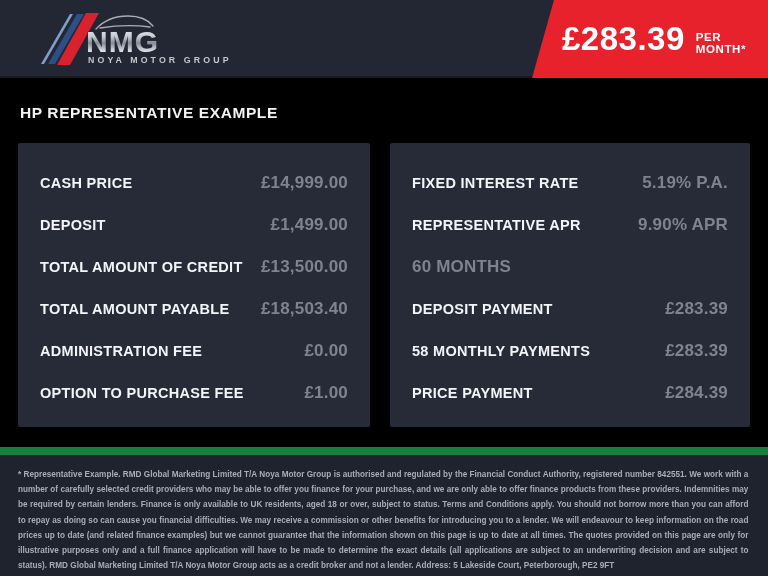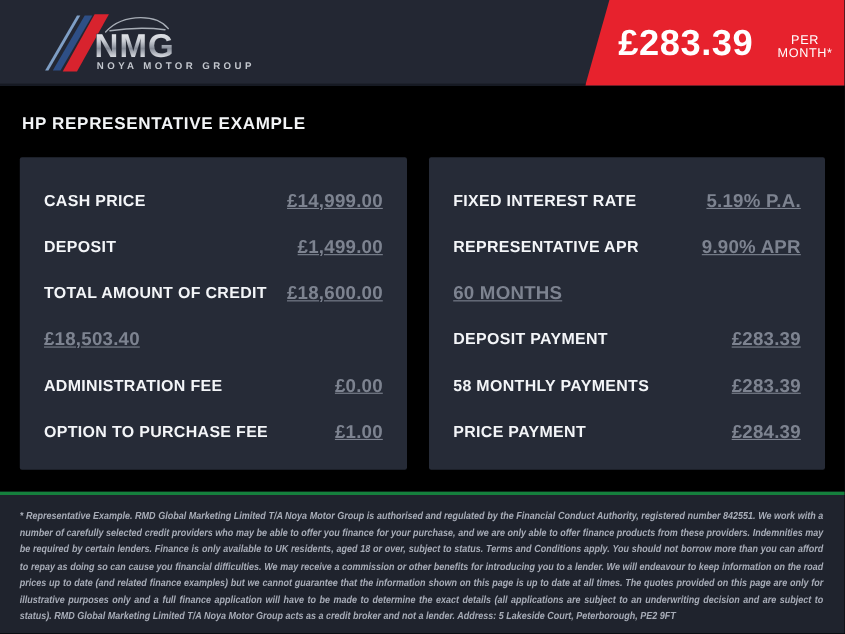--- a/index.html
+++ b/index.html
@@ -16,21 +16,21 @@
   }
   .logo-svg { position:absolute; top:0; left:0; width:260px; height:78px; }
   .price-banner {
     position:absolute; top:0; right:0; width:236px; height:78px;
     background:#e7222d;
     clip-path:polygon(22px 0, 100% 0, 100% 100%, 0 100%);
     display:flex; align-items:center; justify-content:flex-start;
     padding-left:30px; gap:11px; color:#ffffff;
   }
   .price-amount { font-size:33px; font-weight:bold; letter-spacing:.5px; }
-  .price-period { font-size:11.5px; font-weight:normal; letter-spacing:.6px; margin-top:7px;text-align:center; }
+  .price-period { font-size:11.5px; font-weight:bold; letter-spacing:.6px; margin-top:7px; }
   
   .titlebar { position:absolute; top:80px; left:0; width:768px; height:63px; }
   .page-title {
     position:absolute; left:20px; top:24px;
     color:#f2f4f6; font-size:15.5px; font-weight:bold; letter-spacing:.6px;
   }
   
   .panel {
     position:absolute; top:143px; height:284px;
     background:#262b37; border-radius:2px; padding-top:19px;
@@ -41,28 +41,26 @@
     height:42px; padding:0 22px;
     display:flex; align-items:center; justify-content:space-between;
   }
   .frow .lbl {
     color:#f3f5f8; font-size:14.5px; font-weight:bold; letter-spacing:.3px;
     white-space:nowrap;
   }
   .frow .val {
     color:#7d8390; font-size:17px; font-weight:600; letter-spacing:.2px;
     white-space:nowrap;
-    text-decoration:underline;
   }
   
   .legal {
     position:absolute; top:447px; left:0; width:768px; height:129px;
-    background:#1f232d; border-top:3px solid #15803d;
+    background:#1f232d; border-top:8px solid #15803d;
     padding:12px 18px 0 18px;
-    font-style:italic;
   }
   .disclaimer {
     width:830px; transform:scaleX(.88); transform-origin:left top;
     color:#a8adb8; font-size:9.3px; font-weight:600; line-height:15.2px;
     text-align:justify; letter-spacing:0;
   }
 </style>
 </head>
 <body>
 
@@ -104,23 +102,24 @@
     <div class="frow">
       <span class="lbl">CASH PRICE</span>
       <span class="val">£14,999.00</span>
     </div>
     <div class="frow">
       <span class="lbl">DEPOSIT</span>
       <span class="val">£1,499.00</span>
     </div>
     <div class="frow">
       <span class="lbl">TOTAL AMOUNT OF CREDIT</span>
-      <span class="val">£18,600.00</span>
+      <span class="val">£13,500.00</span>
     </div>
     <div class="frow">
+      <span class="lbl">TOTAL AMOUNT PAYABLE</span>
       <span class="val">£18,503.40</span>
     </div>
     <div class="frow">
       <span class="lbl">ADMINISTRATION FEE</span>
       <span class="val">£0.00</span>
     </div>
     <div class="frow">
       <span class="lbl">OPTION TO PURCHASE FEE</span>
       <span class="val">£1.00</span>
     </div>

